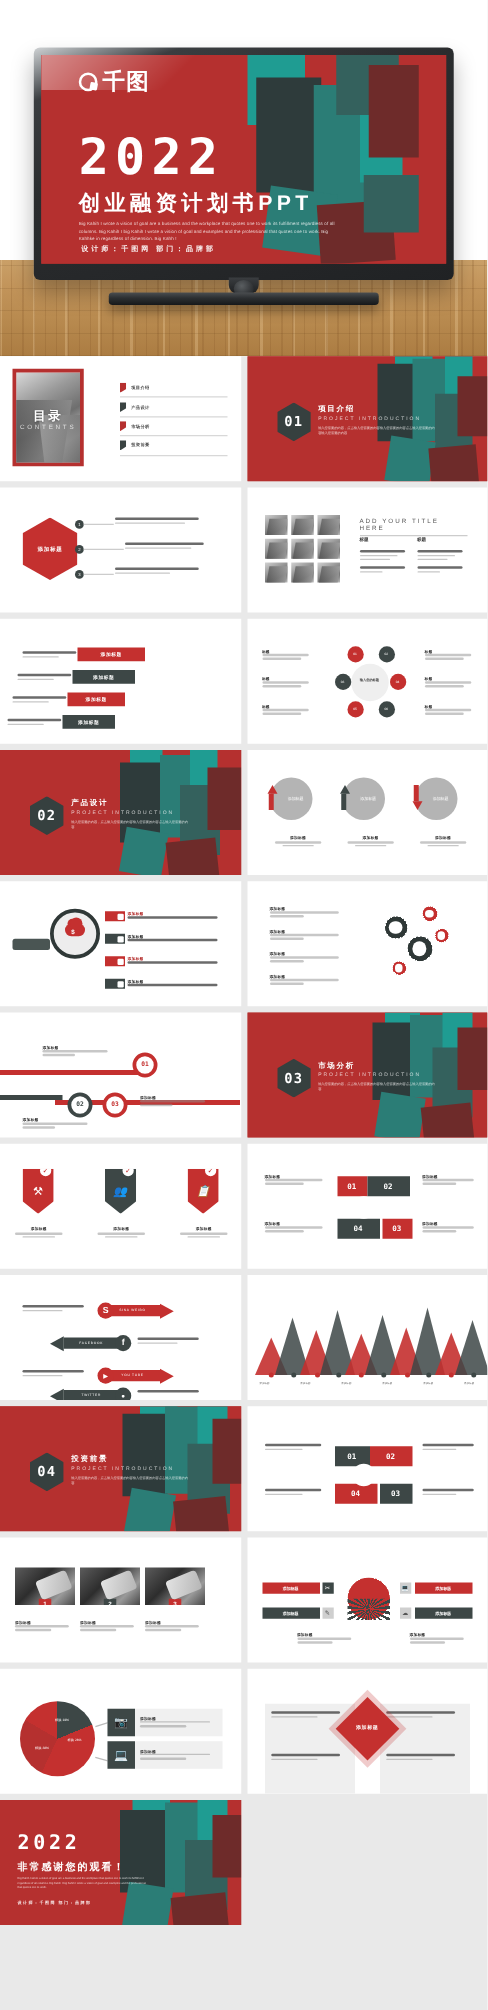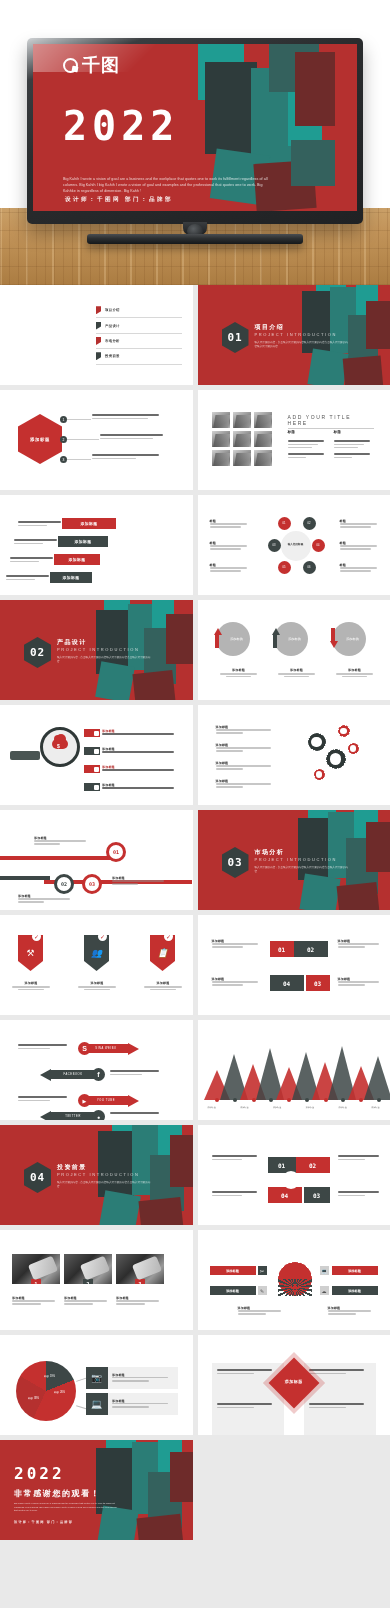--- a/index.html
+++ b/index.html
@@ -299,36 +299,41 @@
           <div class="sh cv-maroon" style="left:262px;top:8px;width:40px;height:74px;"></div>
           <div class="sh cv-teal2" style="left:180px;top:108px;width:54px;height:50px;transform:rotate(8deg)"></div>
           <div class="sh cv-maroon" style="left:222px;top:118px;width:60px;height:48px;transform:rotate(-4deg)"></div>
           <div class="sh cv-teal3" style="left:258px;top:96px;width:44px;height:46px;"></div>
 
           <div class="logo-wrap">
             <span class="logo-mark"></span>
             <span class="logo-text">千图</span>
           </div>
           <div class="cover-year">2022</div>
+          <div class="cover-title">创业融资计划书PPT</div>
           <div class="cover-desc">Big Kahih I wrote a vision of goal are a business and the workplace that quotes one to work its fulfillment regardless of all columns. Big Kahih I big Kahih I wrote a vision of goal and examples and the professional that quotes one to work. Big Kahhke in regardless of dimension. Big Kahh !</div>
           <div class="cover-author">设计师：千图网   部门：品牌部</div>
         </div>
         <div class="tv-glare"></div>
       </div>
     </div>
     <div class="tv-stand-neck"></div>
     <div class="tv-stand-knob"></div>
     <div class="tv-base"></div>
   </div>
 </div>
 
 <div class="grid">
 
   <div class="row">
     <div class="slide h105">
+      <div class="toc-img">
+        <div class="toc-cn">目录</div>
+        <div class="toc-en">CONTENTS</div>
+      </div>
       <div class="toc-list">
         <div class="toc-item">
           <span class="flag red"></span>
           <span class="toc-txt">项目介绍</span>
         </div>
         <div class="toc-item">
           <span class="flag dk"></span>
           <span class="toc-txt">产品设计</span>
         </div>
         <div class="toc-item">

